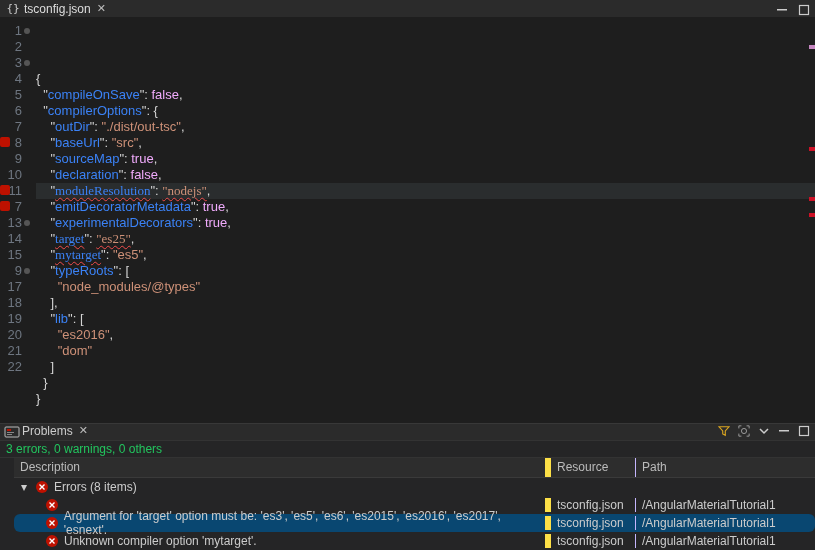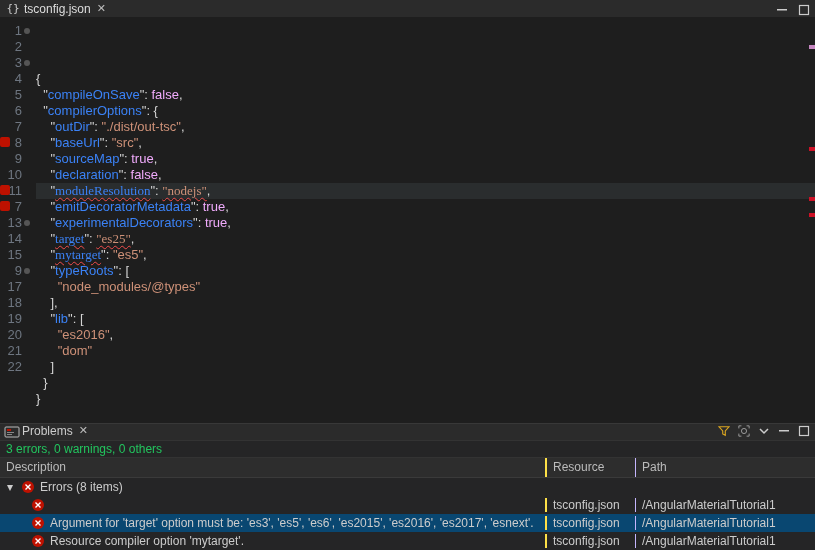--- a/index.html
+++ b/index.html
@@ -25,28 +25,28 @@
 .kw { color:#f0abfc; }
 .sq { text-decoration:underline wavy #f14c4c; text-decoration-thickness:1px; text-underline-offset:2px;font-family:Liberation Serif, serif; }
 .right-gutter { position:absolute; right:0; top:0; width:8px; height:100%; }
 .rg-mark { position:absolute; right:0; width:6px; height:4px; background:#ce1126; }
 .rg-mark.pink { background:#c586c0; }
 .problems-bar { height:22px; background:#2b2b2b; display:flex; align-items:flex-start; padding:0 4px; position:relative; border-top:1px solid #383838; }
 .view-icon { width:16px; height:16px; margin-right:2px; }
 .problems-bar .pctrl { position:absolute; right:4px; display:flex; gap:6px; align-items:center; }
 .filter-ico { color:#daa520; }
 .summary { height:18px; background:#252526; color:#22c55e; padding:1px 6px; border-top:1px solid #333; }
-.ptable { flex:0 0 auto; display:flex; flex-direction:column; background:#252526; border-top:1px solid #333; }
+.ptable { flex:0 0 auto; display:flex; flex-direction:column; background:#252526; border-top:1px solid #333;padding-left:14px; }
 .pheader { display:flex; height:20px; background:#2d2d2d; border-bottom:1px solid #3a3a3a; }
 .pheader > div { padding:2px 6px; color:#bbb; }
 .c-desc { flex:1; }
-.c-res { width:90px; border-left:2px solid #fde047; }
+.c-res { width:90px; border-left:6px solid #fde047; }
 .c-path { width:180px; border-left:1px solid #c4b5fd; }
 .prow { display:flex; height:18px; align-items:center; }
-.prow.sel { background:#094771; }
+.prow.sel { background:#094771;border-radius:6px; }
 .prow .c-desc { display:flex; align-items:center; gap:6px; padding-left:4px; }
 .tw { width:12px; display:inline-flex; justify-content:center; color:#ccc; }
 .err-badge { width:12px; height:12px; border-radius:50%; background:#be1100; display:inline-flex; align-items:center; justify-content:center; }
 .err-badge svg { width:8px; height:8px; }
 .prow .c-res, .prow .c-path { padding:0 6px; }
 .indent { display:inline-block; width:22px; }
 </style>
 </head>
 <body>
 
@@ -185,19 +185,19 @@
         <div class="c-path">/AngularMaterialTutorial1</div>
       </div>
       <div class="prow">
         <div class="c-desc">
           <span class="indent"></span>
           <span class="err-badge">
             <svg viewBox="0 0 8 8">
               <path d="M1.5 1.5 L6.5 6.5 M6.5 1.5 L1.5 6.5" stroke="#fff" stroke-width="1.4"></path>
             </svg>
           </span>
-          <span>Resource compiler option 'mytarget'.</span>
+          <span>Unknown compiler option 'mytarget'.</span>
         </div>
         <div class="c-res">tsconfig.json</div>
         <div class="c-path">/AngularMaterialTutorial1</div>
       </div>
     </div>
 </div>
 
 </body></html>

